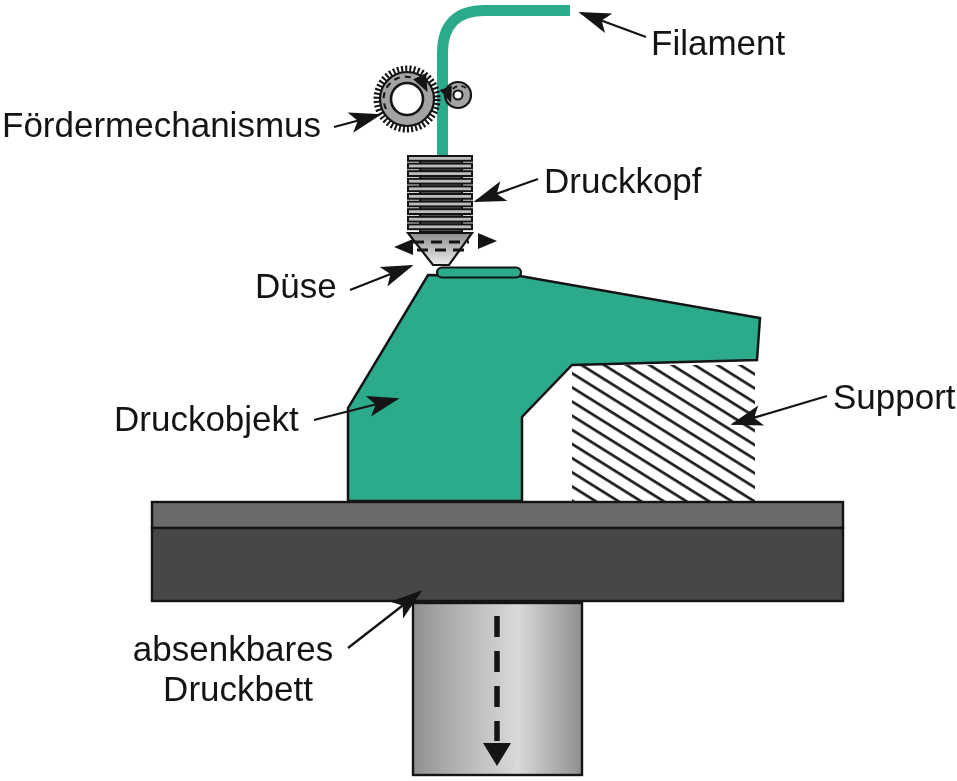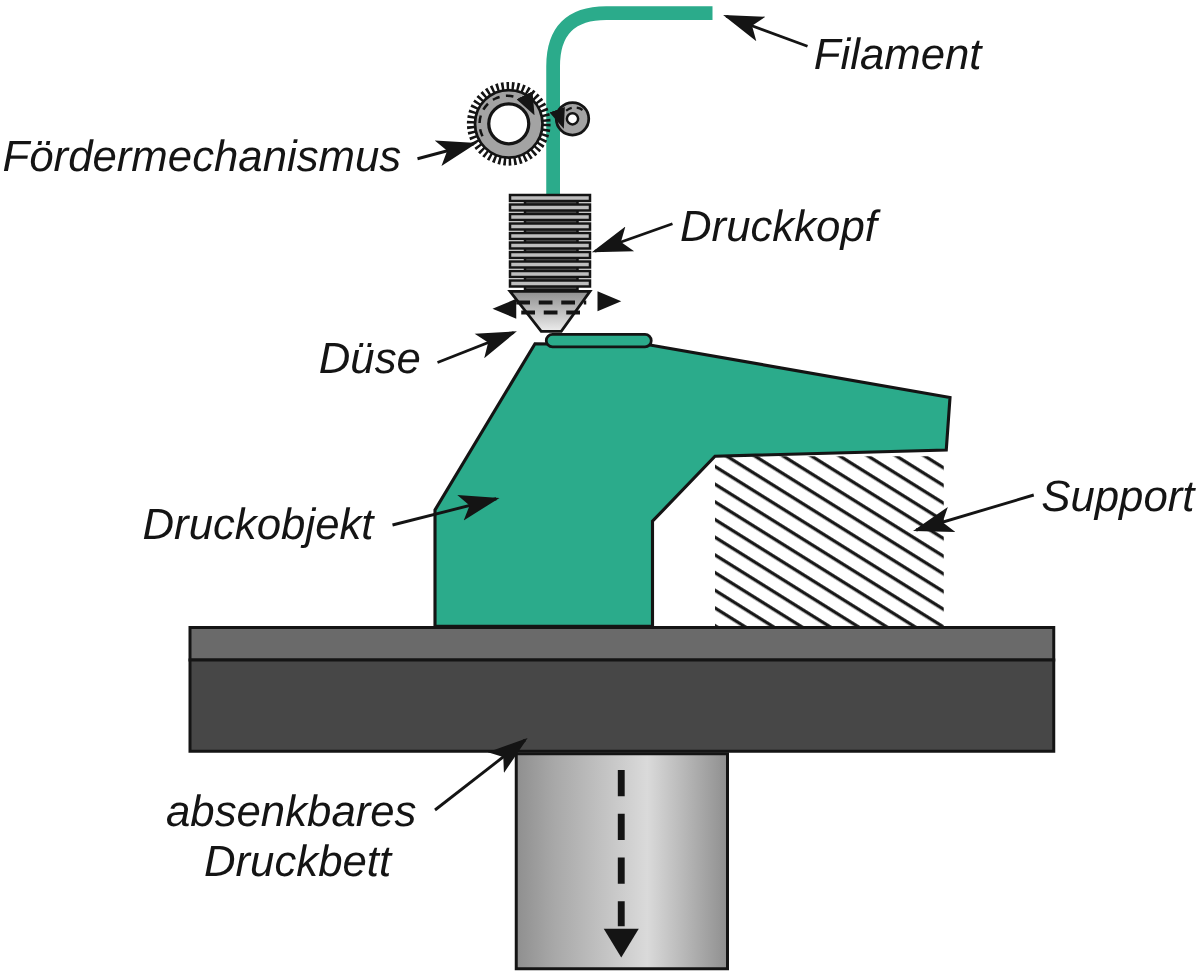--- a/index.html
+++ b/index.html
@@ -1,16 +1,16 @@
 <!DOCTYPE html>
 <html><head>
 <meta charset="utf-8">
 <style>
   html,body{margin:0;padding:0;background:#ffffff;}
-  .stage{width:957px;height:781px;position:relative;background:#fff;overflow:hidden;font-style:italic;}
+  .stage{width:957px;height:781px;position:relative;background:#fff;overflow:hidden;}
   svg{display:block;}
   text{font-family:"Liberation Sans","DejaVu Sans",sans-serif;font-size:35px;fill:#141414;}
 </style>
 </head>
 <body>
 
 <div class="stage">
 <svg width="957" height="781" viewBox="0 0 957 781">
   <defs>
     <marker id="arrow" viewBox="0 0 12 9" refX="11" refY="4.5" markerWidth="14" markerHeight="10.5" orient="auto">

